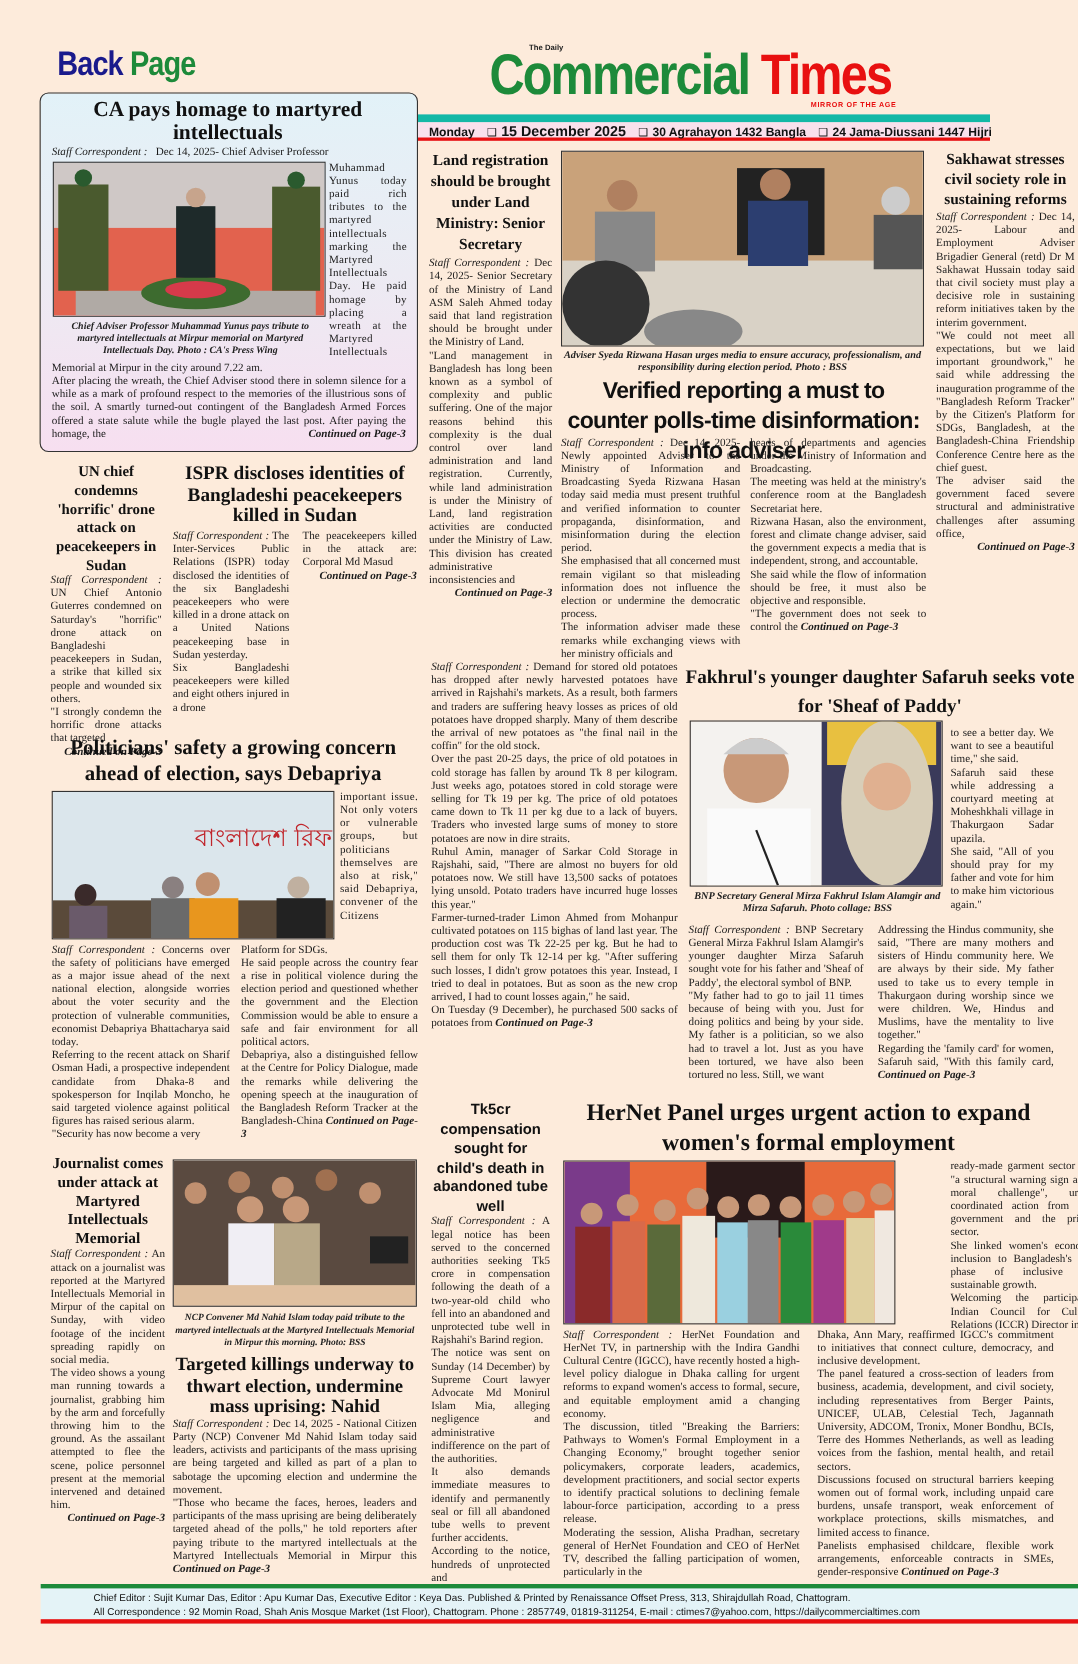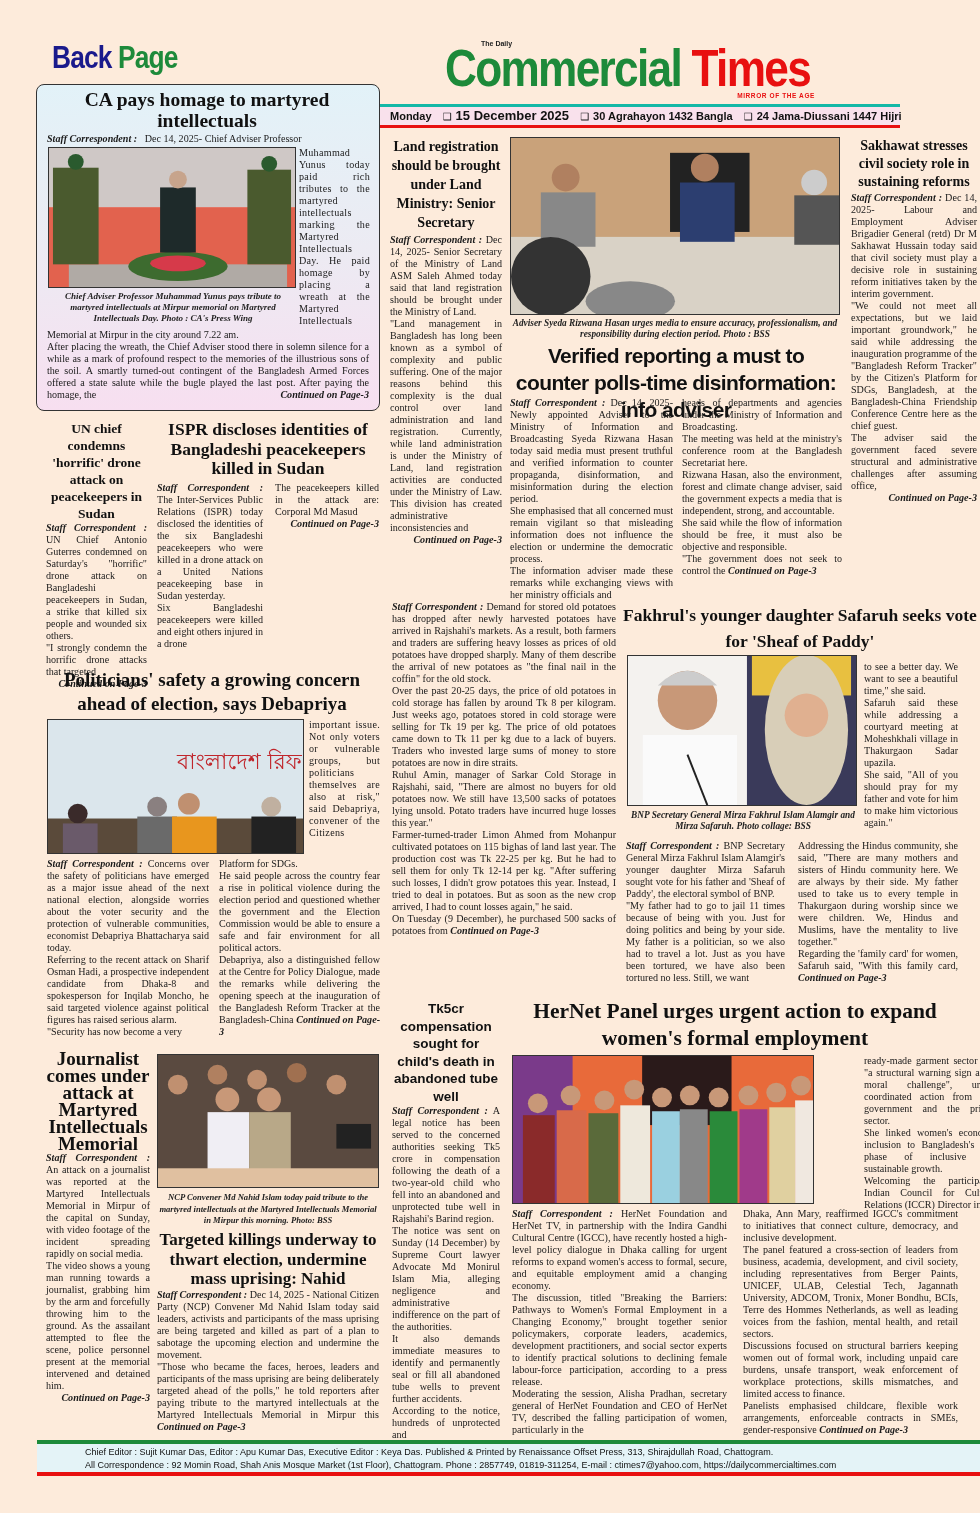--- a/index.html
+++ b/index.html
@@ -10,29 +10,29 @@
   
   #back-page { left: 52px; top: 40px; font-family: "Liberation Sans", sans-serif; font-weight: 700; font-size: 31px; letter-spacing: -1px; transform: scaleX(0.85); transform-origin: left; }
   #back-page .b1 { color: #1a1a8c; }
   #back-page .b2 { color: #1d8a3a; }
   #logo { left: 445px; top: 40px; width: 430px; height: 64px; }
   #logo .daily { position: absolute; left: 36px; top: 0px; font-family: "Liberation Sans", sans-serif; font-size: 7px; font-weight: 700; color: #222; }
   #logo .name { position: absolute; left: 0; top: 2px; font-family: "Liberation Sans", sans-serif; font-weight: 700; font-size: 52px; letter-spacing: -2px; transform: scaleX(0.85); transform-origin: left; white-space: nowrap; line-height: 1; }
   #logo .g { color: #1d8a3a; }
   #logo .r { color: #e81010; }
   #logo .motto { position: absolute; right: 60px; top: 52px; font-family: "Liberation Sans", sans-serif; font-size: 6.5px; font-weight: 700; color: #e81010; letter-spacing: 0.6px; }
-  #dateline { left: 380px; top: 104px; width: 520px; height: 24px; background: #f9e1ec; border-top: 3px solid #14b8a6; border-bottom: 3px solid #e81010; font-family: "Liberation Sans", sans-serif; font-size: 11px; font-weight: 700; padding-left: 10px; line-height: 18px; white-space: nowrap; }
+  #dateline { left: 380px; top: 104px; width: 520px; height: 24px; background: #f9e1ec; border-top: 7px solid #14b8a6; border-bottom: 3px solid #e81010; font-family: "Liberation Sans", sans-serif; font-size: 11px; font-weight: 700; padding-left: 10px; line-height: 18px; white-space: nowrap; }
   #dateline .sq { font-weight: 400; margin: 0 4px 0 8px; font-size: 10px; }
 
   
   .hl { font-family: "Liberation Serif", serif; font-weight: 700; text-align: center; line-height: 1.08; color: #111; }
   .hl-c { font-family: "Liberation Sans", sans-serif; font-weight: 700; text-align: center; line-height: 1.15; transform-origin: center; }
   .body { font-family: "Liberation Serif", serif; font-size: 10.1px; line-height: 12px; text-align: justify; color: #1a1a1a; }
   .body p { margin: 0; }
-  .by { font-style: italic; font-weight: 700; margin-top: 26px; }
+  .by { font-style: italic; font-weight: 400; margin-top: 26px; }
   .cont { font-style: italic; font-weight: 700; text-align: right; display: block; }
   .cap { font-family: "Liberation Serif", serif; font-style: italic; font-weight: 700; font-size: 9px; line-height: 11px; text-align: center; color: #222; }
   .photo { border: 1px solid #333; overflow: hidden; position: absolute; }
   .photo svg { width: 100%; height: 100%; display: block; }
 
   
   #ca-box { left: 36px; top: 84px; width: 344px; height: 327px; border: 1.5px solid #333; border-radius: 8px; background: linear-gradient(#e2f2f8 0%, #ecebf3 50%, #f7dff0 100%); }
 
   
   #footer { left: 37px; top: 1440px; width: 943px; height: 36px; background: #e4f3f7; border-top: 4px solid #1d8a3a; border-bottom: 4px solid #e81010; font-family: "Liberation Sans", sans-serif; font-size: 9px; line-height: 13px; padding: 2px 0 0 48px; color: #111; white-space: nowrap; }
@@ -222,21 +222,21 @@
 <div class="body abs" style="left:626px;top:840px;width:159px;">
   <p><span class="by">Staff Correspondent :</span> <span>BNP Secretary General Mirza Fakhrul Islam Alamgir's younger daughter Mirza Safaruh sought vote for his father and 'Sheaf of Paddy', the electoral symbol of BNP.</span></p>
   <p>"My father had to go to jail 11 times because of being with you. Just for doing politics and being by your side. My father is a politician, so we also had to travel a lot. Just as you have been tortured, we have also been tortured no less. Still, we want</p>
 </div>
 <div class="body abs" style="left:798px;top:840px;width:160px;">
   <p>Addressing the Hindus community, she said, "There are many mothers and sisters of Hindu community here. We are always by their side. My father used to take us to every temple in Thakurgaon during worship since we were children. We, Hindus and Muslims, have the mentality to live together."</p>
   <p><span>Regarding the 'family card' for women, Safaruh said, "With this family card,</span> <span class="cont" style="display:inline;">Continued on Page-3</span></p>
 </div>
 
 <div class="abs" style="left:46px;top:1050px;width:104px;">
-  <div class="hl-c" style="font-size:19px;line-height:17px;font-family:'Liberation Serif',serif;">Journalist comes under attack at Martyred Intellectuals Memorial</div>
+  <div class="hl-c" style="font-size:14px;line-height:17px;font-family:'Liberation Serif',serif;">Journalist comes under attack at Martyred Intellectuals Memorial</div>
   <div class="body">
     <p><span class="by">Staff Correspondent :</span> <span>An attack on a journalist was reported at the Martyred Intellectuals Memorial in Mirpur of the capital on Sunday, with video footage of the incident spreading rapidly on social media.</span></p>
     <p>The video shows a young man running towards a journalist, grabbing him by the arm and forcefully throwing him to the ground. As the assailant attempted to flee the scene, police personnel present at the memorial intervened and detained him.</p>
     <span class="cont">Continued on Page-3</span>
   </div>
 </div>
 
 <div class="photo" style="left:157px;top:1054px;width:222px;height:134px;">
   <svg viewBox="0 0 222 134" preserveAspectRatio="none">
     <rect width="222" height="134" fill="#5a4a40"></rect>

